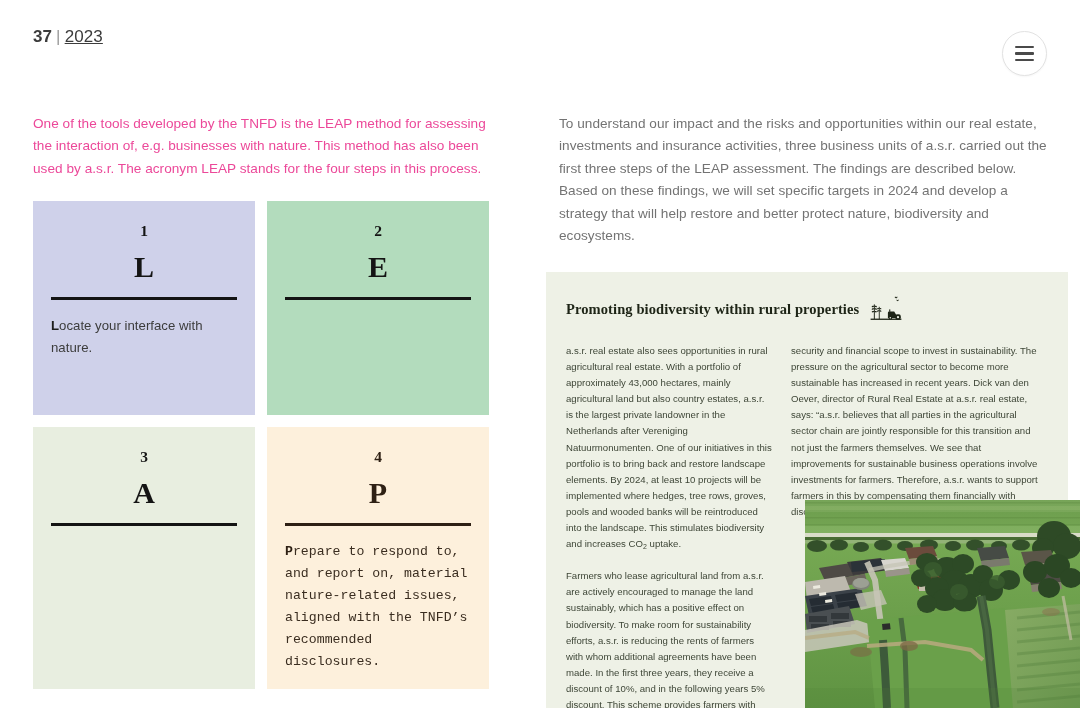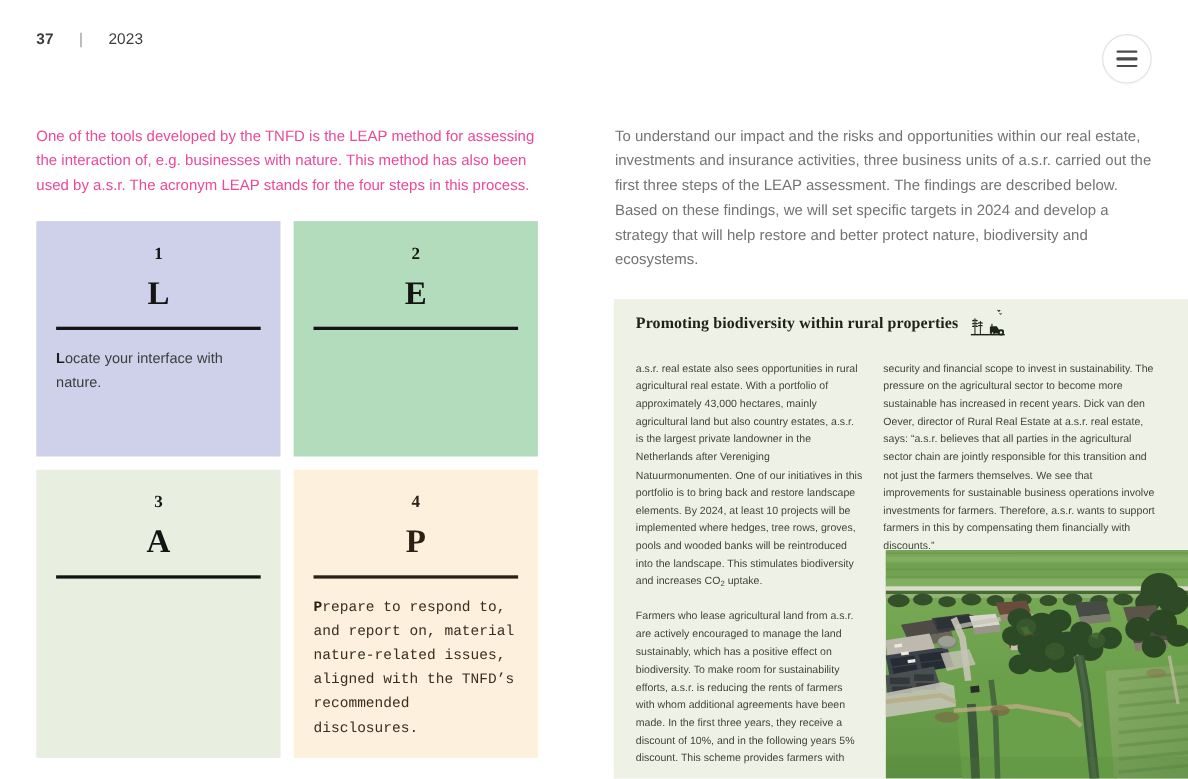--- a/index.html
+++ b/index.html
@@ -18,29 +18,29 @@
     position: relative;
   }
 
   
   .page-header {
     position: absolute;
     top: 27px;
     left: 33px;
     display: flex;
     align-items: baseline;
-    gap: 21px;
-    font-size: 14px;
+    gap: 2px;
+    font-size: 17px;
     letter-spacing: 0.1px;
     color: #3c3c3c;
   }
   .page-number { font-weight: 700; }
   .header-title { font-weight: 400; }
   .header-sep { color: #9a9a9a; padding: 0 2px; }
-  .header-year { font-weight: 400; }
+  .header-year { font-weight: 400; text-decoration: underline; }
 
   .menu-button {
     position: absolute;
     top: 31px;
     right: 33px;
     width: 45px;
     height: 45px;
     border-radius: 50%;
     border: 1px solid #e2e2e2;
     background: #ffffff;
@@ -138,25 +138,25 @@
     font-size: 13.6px;
     line-height: 22.4px;
     color: #737373;
     letter-spacing: 0.03px;
   }
 
   
   .panel {
     position: absolute;
     top: 272px;
-    left: 558px;
+    left: 546px;
     width: 522px;
     height: 436px;
     background: #eef1e6;
-    padding: 9px 0 0 0;
+    padding: 24px 0 0 0;
     overflow: hidden;
   }
   .panel-header {
     display: flex;
     align-items: center;
     gap: 10px;
     padding: 0 18px 0 20px;
     margin-bottom: 21px;
   }
   .panel-title {

